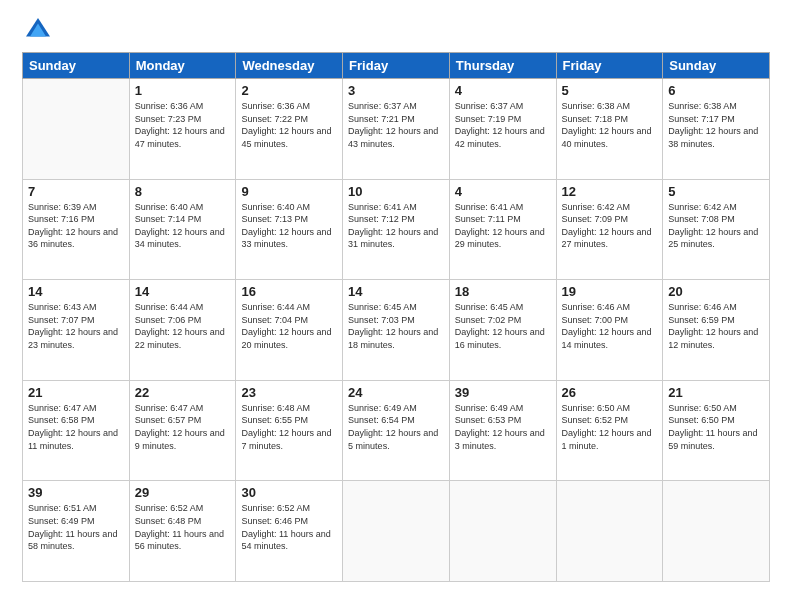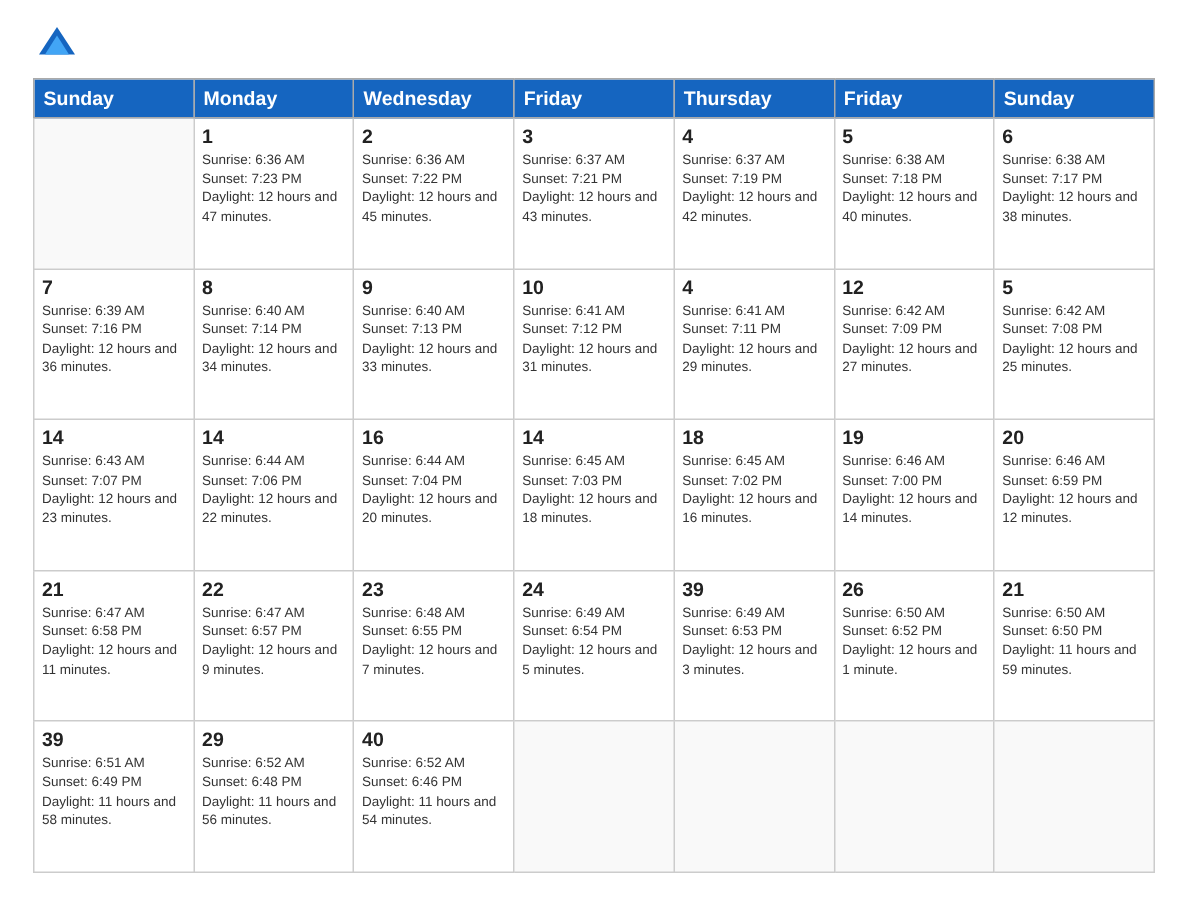--- a/index.html
+++ b/index.html
@@ -252,21 +252,21 @@
         <tr>
           <td>
             <span class="day-num">39</span>
             <div class="day-info">Sunrise: 6:51 AM<br>Sunset: 6:49 PM<br>Daylight: 11 hours and 58 minutes.</div>
           </td>
           <td>
             <span class="day-num">29</span>
             <div class="day-info">Sunrise: 6:52 AM<br>Sunset: 6:48 PM<br>Daylight: 11 hours and 56 minutes.</div>
           </td>
           <td>
-            <span class="day-num">40</span>
+            <span class="day-num">30</span>
             <div class="day-info">Sunrise: 6:52 AM<br>Sunset: 6:46 PM<br>Daylight: 11 hours and 54 minutes.</div>
           </td>
           <td class="empty-cell"></td>
           <td class="empty-cell"></td>
           <td class="empty-cell"></td>
           <td class="empty-cell"></td>
         </tr>
       </tbody>
   </table>
 </div>

